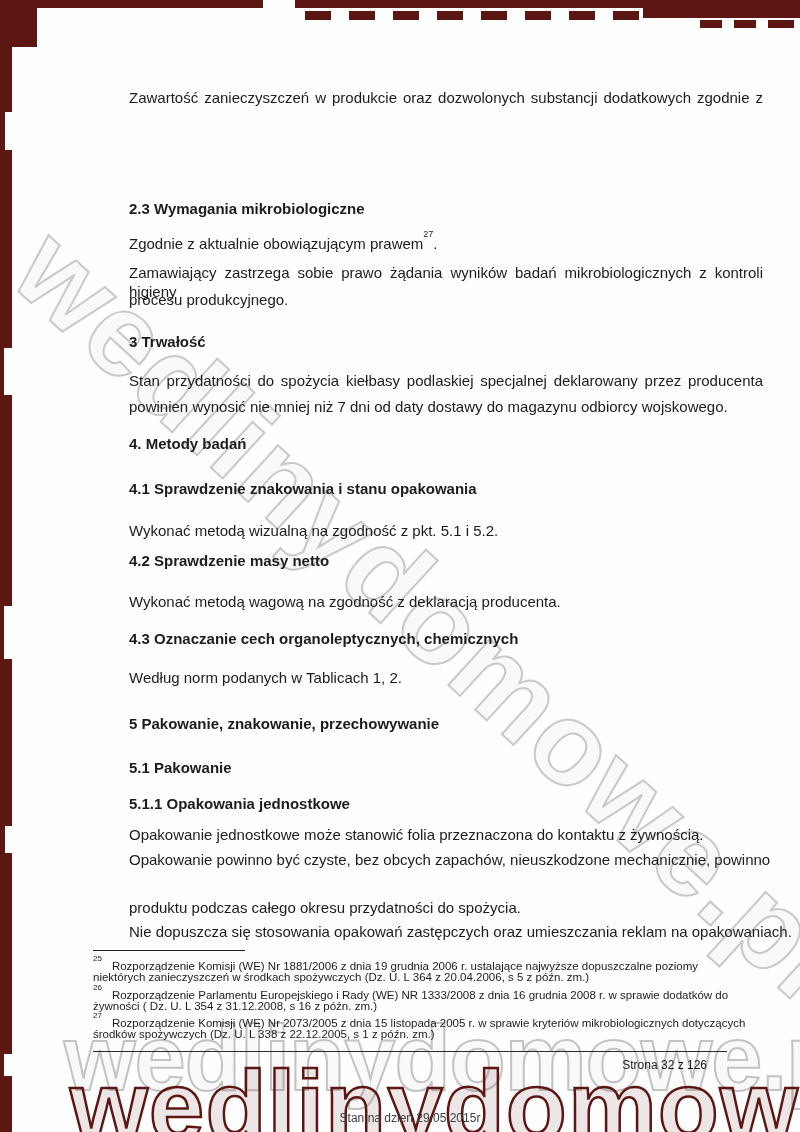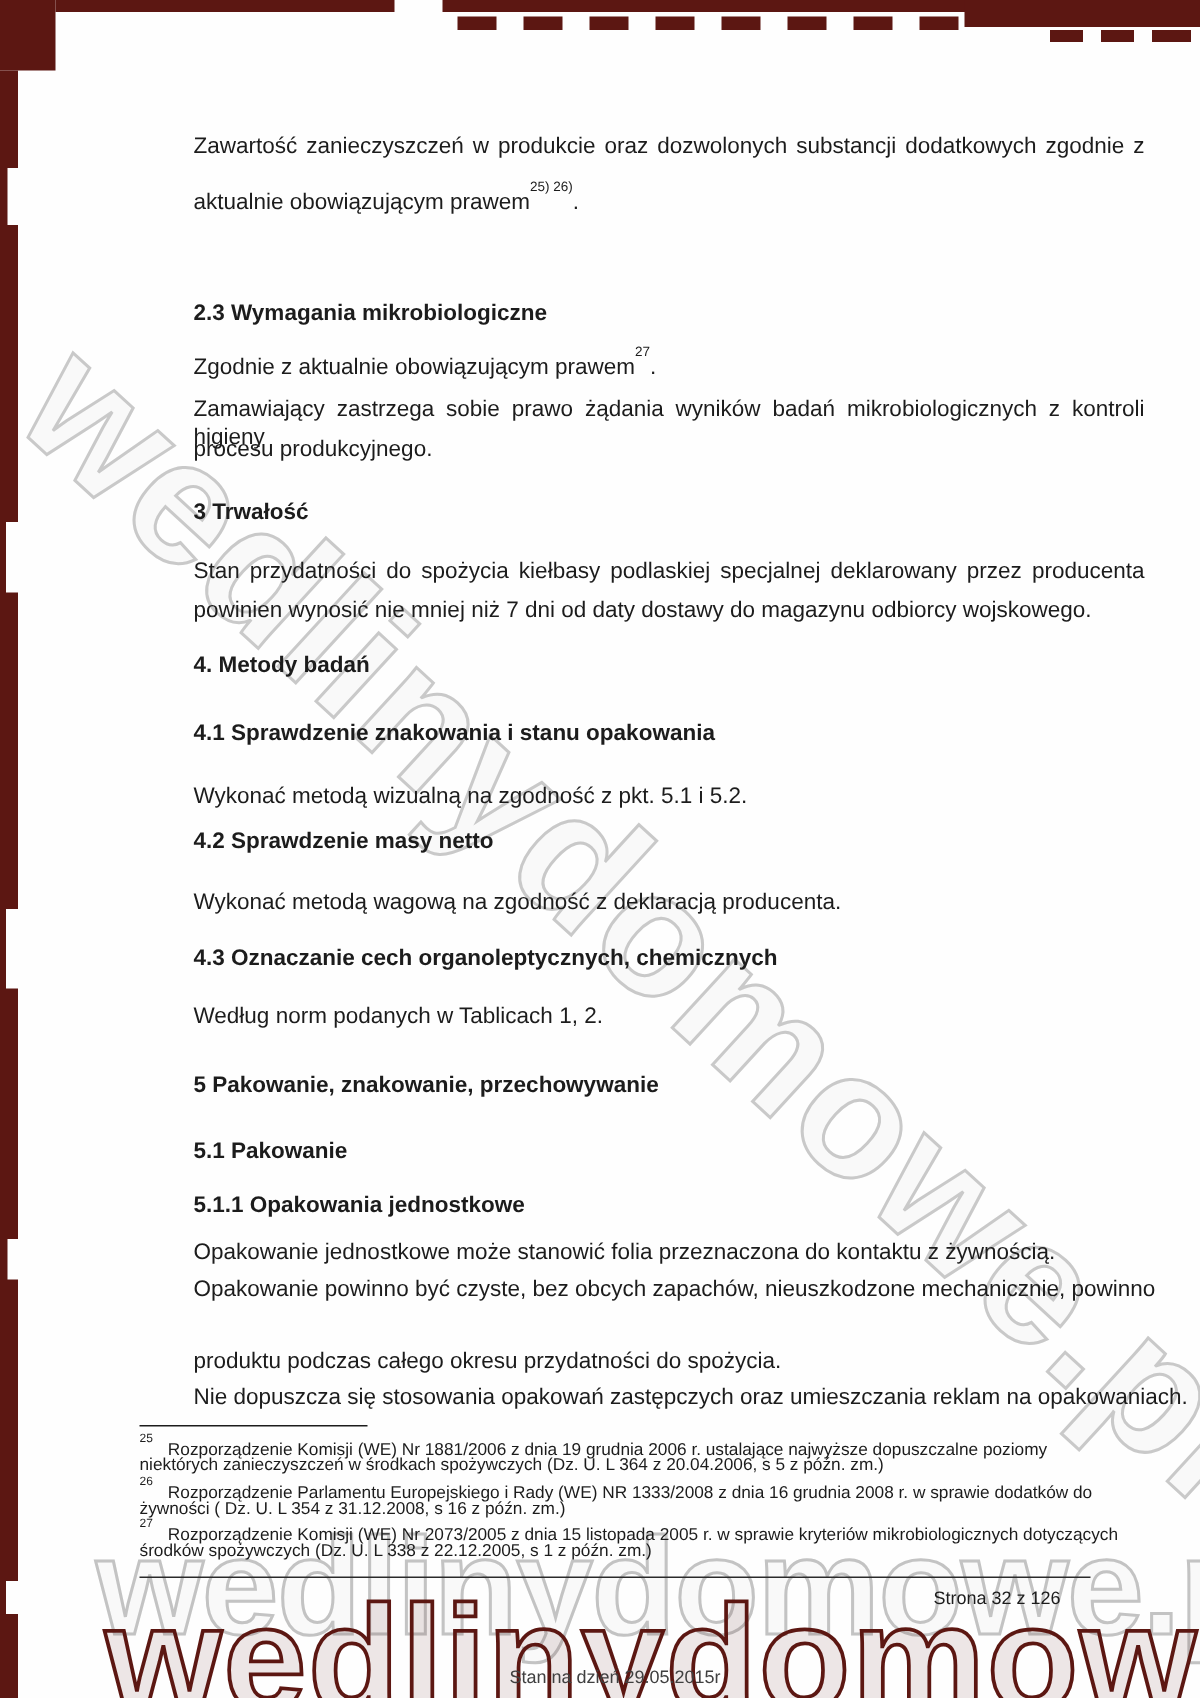--- a/index.html
+++ b/index.html
@@ -53,21 +53,20 @@
 </head>
 <body>
 
 <div class="page">
 
   <div class="wm wm-diag">wedlinydomowe.pl</div>
   <div class="wm wm-bottom-gray">wedlinydomowe.pl</div>
   <div class="wm wm-bottom-maroon">wedlinydomowe.pl</div>
 
   <div class="ln just" style="top:88px">Zawartość zanieczyszczeń w produkcie oraz dozwolonych substancji dodatkowych zgodnie z</div>
-  <div class="ln" style="top:121px"><span>aktualnie obowiązującym prawem</span><sup>25) 26)</sup><span>.</span></div>
 
   <div class="ln hd" style="top:199px">2.3 Wymagania mikrobiologiczne</div>
   <div class="ln" style="top:231px"><span>Zgodnie z aktualnie obowiązującym prawem</span><sup>27</sup><span>.</span></div>
   <div class="ln just" style="top:263px">Zamawiający zastrzega sobie prawo żądania wyników badań mikrobiologicznych z kontroli higieny</div>
   <div class="ln" style="top:290px">procesu produkcyjnego.</div>
 
   <div class="ln hd" style="top:332px">3 Trwałość</div>
   <div class="ln just" style="top:371px">Stan przydatności do spożycia kiełbasy podlaskiej specjalnej deklarowany przez producenta</div>
   <div class="ln" style="top:397px">powinien wynosić nie mniej niż 7 dni od daty dostawy do magazynu odbiorcy wojskowego.</div>
 

